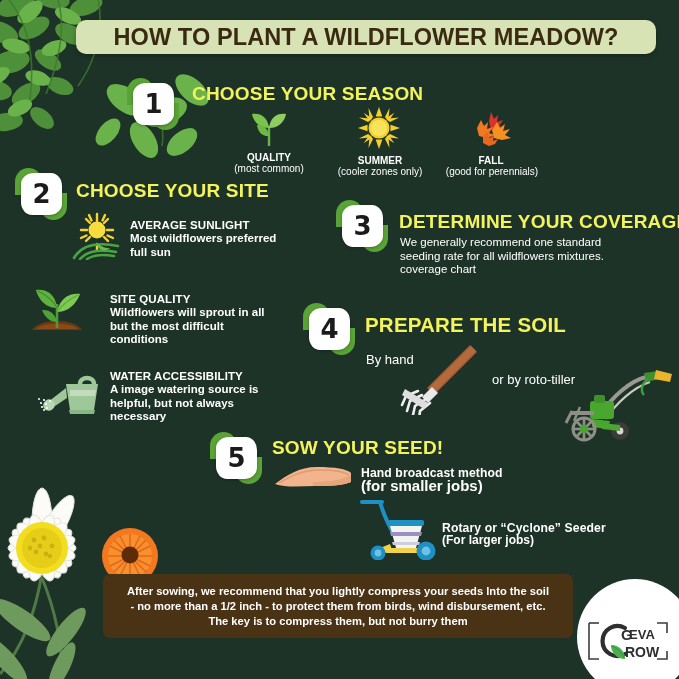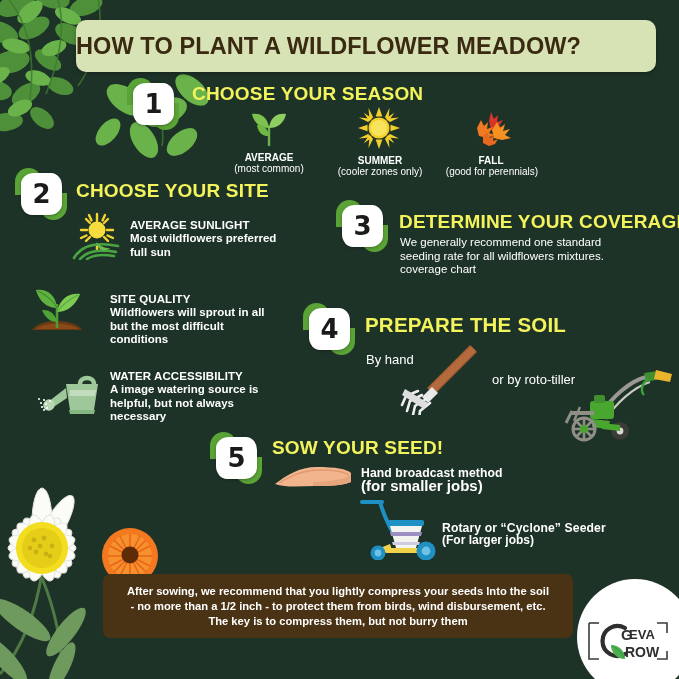--- a/index.html
+++ b/index.html
@@ -14,24 +14,24 @@
     background: #1e3328;
     overflow: hidden;
   }
 
   
   .foliage { position: absolute; top: -10px; left: -14px; width: 300px; height: 190px; pointer-events: none; }
 
   
   .title-bar {
     position: absolute; left: 76px; top: 20px;
-    width: 580px; height: 52px;
+    width: 580px; height: 34px;
     background: #d7e3b4;
     border-radius: 10px;
-    display: flex; align-items: center; 
+    display: flex; align-items: center; justify-content: center;
     box-shadow: 0 2px 5px rgba(0,0,0,.25);
   }
   .title-bar .t {
     font-size: 23.5px; font-weight: 800; letter-spacing: .1px;
     color: #3a2a12; white-space: nowrap;
   }
 
   
   .badge { position: absolute; width: 52px; height: 52px; }
   .badge .leafA, .badge .leafB {
@@ -142,21 +142,21 @@
     </div>
   </div>
   <div class="step-head" style="left:192px; top:83px;">CHOOSE YOUR SEASON</div>
 
   <svg class="ico" style="left:248px; top:108px;" width="42" height="40" viewBox="0 0 42 40">
     <path d="M21 38 L21 18" stroke="#6ab34a" stroke-width="2.4" fill="none"></path>
     <path d="M21 20 C6 20 4 6 4 6 C20 4 21 20 21 20Z" fill="#7cc24f"></path>
     <path d="M21 20 C36 20 38 6 38 6 C22 4 21 20 21 20Z" fill="#8ece60"></path>
     <path d="M21 28 C10 29 9 17 9 17 C20 16 21 28 21 28Z" fill="#6fb845"></path>
   </svg>
-  <div class="wtxt cap-h" style="left:230px; top:152px; width:78px;">AVERAGE</div>
+  <div class="wtxt cap-h" style="left:230px; top:152px; width:78px;">QUALITY</div>
   <div class="wtxt cap-b" style="left:218px; top:163px; width:102px;">(most common)</div>
 
   <svg class="ico" style="left:357px; top:107px;" width="44" height="42" viewBox="0 0 44 44">
     <g fill="#f5cf2a">
       <circle cx="22" cy="22" r="11"></circle>
       <g>
         <path d="M22 0 L25.5 10 L18.5 10Z"></path>
           <path d="M22 44 L25.5 34 L18.5 34Z"></path>
         <path d="M0 22 L10 18.5 L10 25.5Z"></path>
           <path d="M44 22 L34 18.5 L34 25.5Z"></path>

